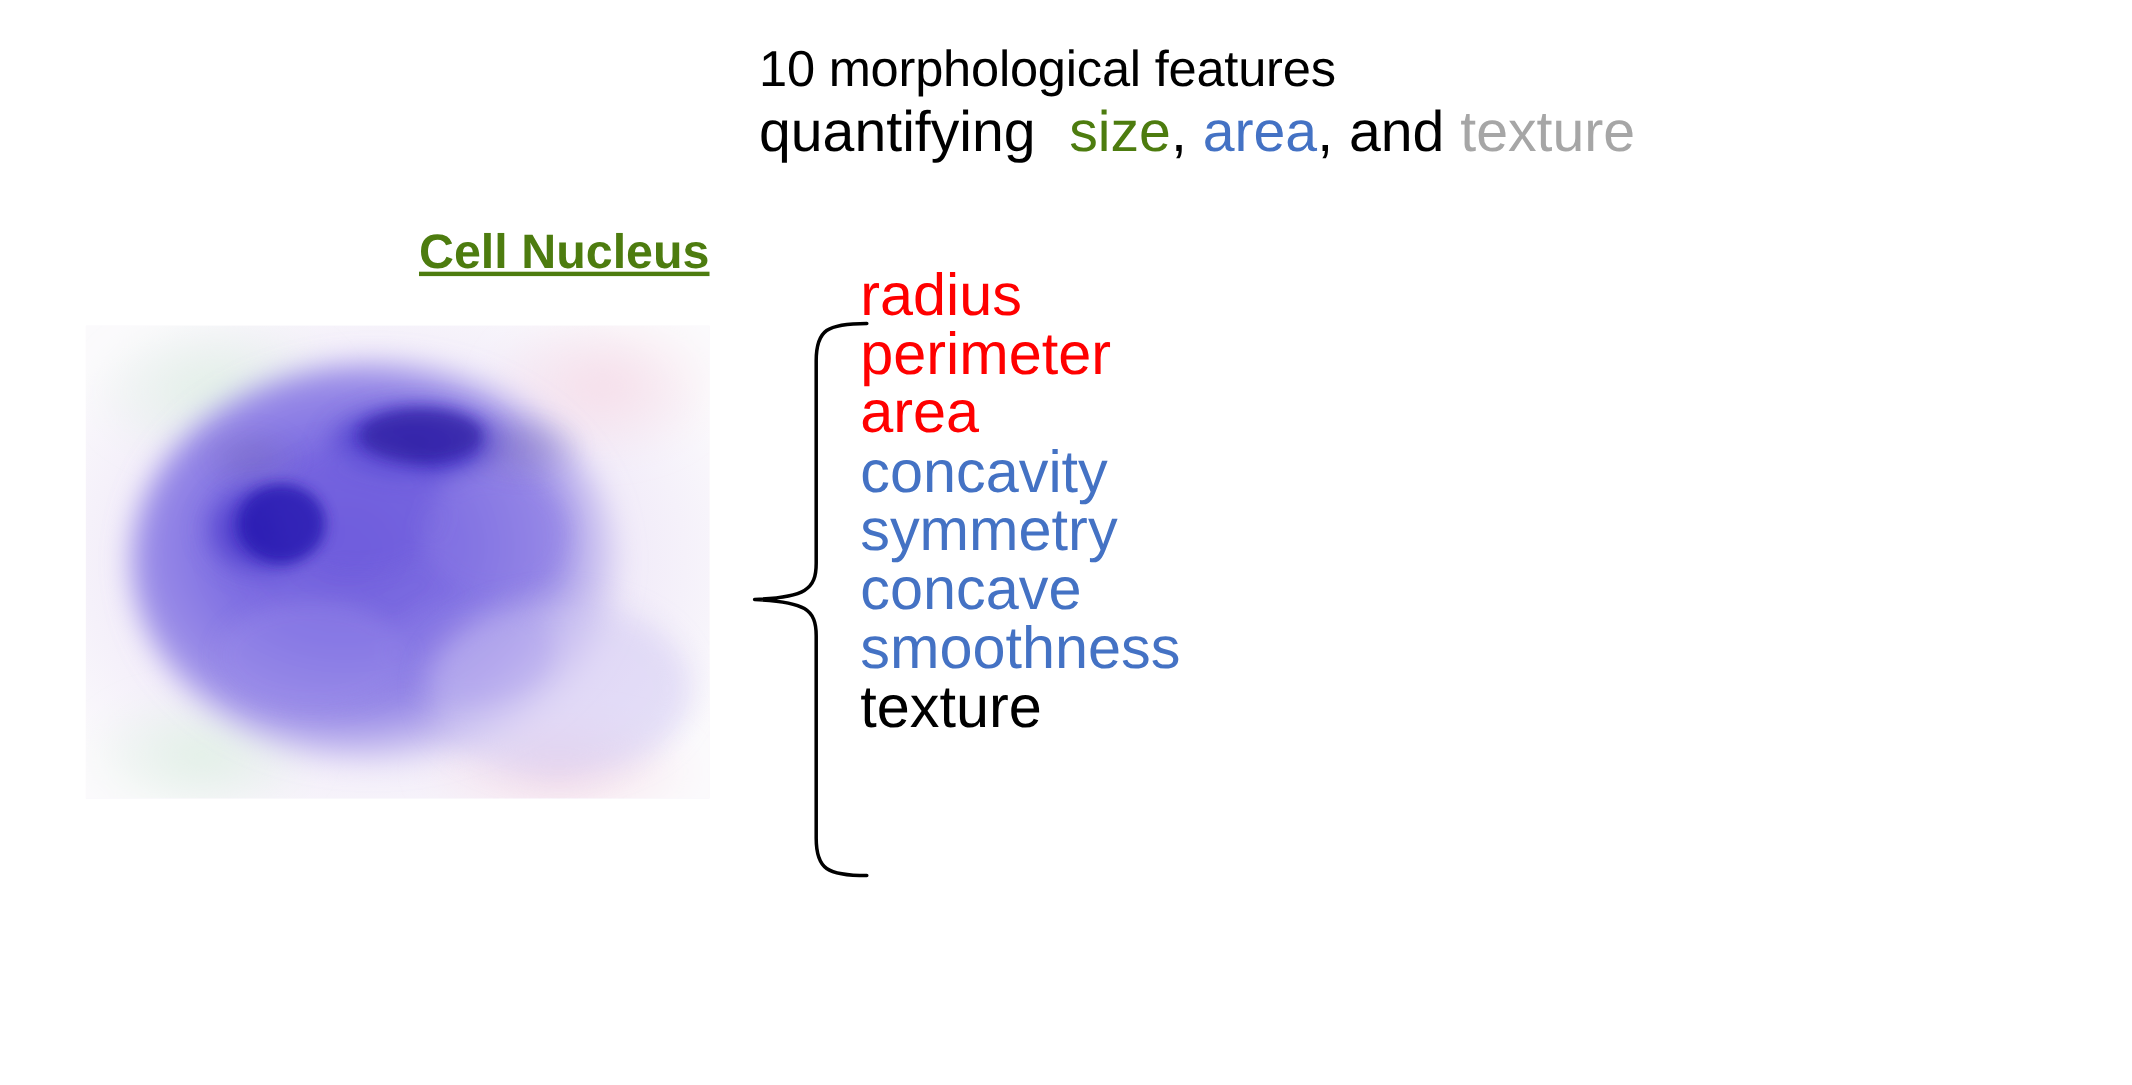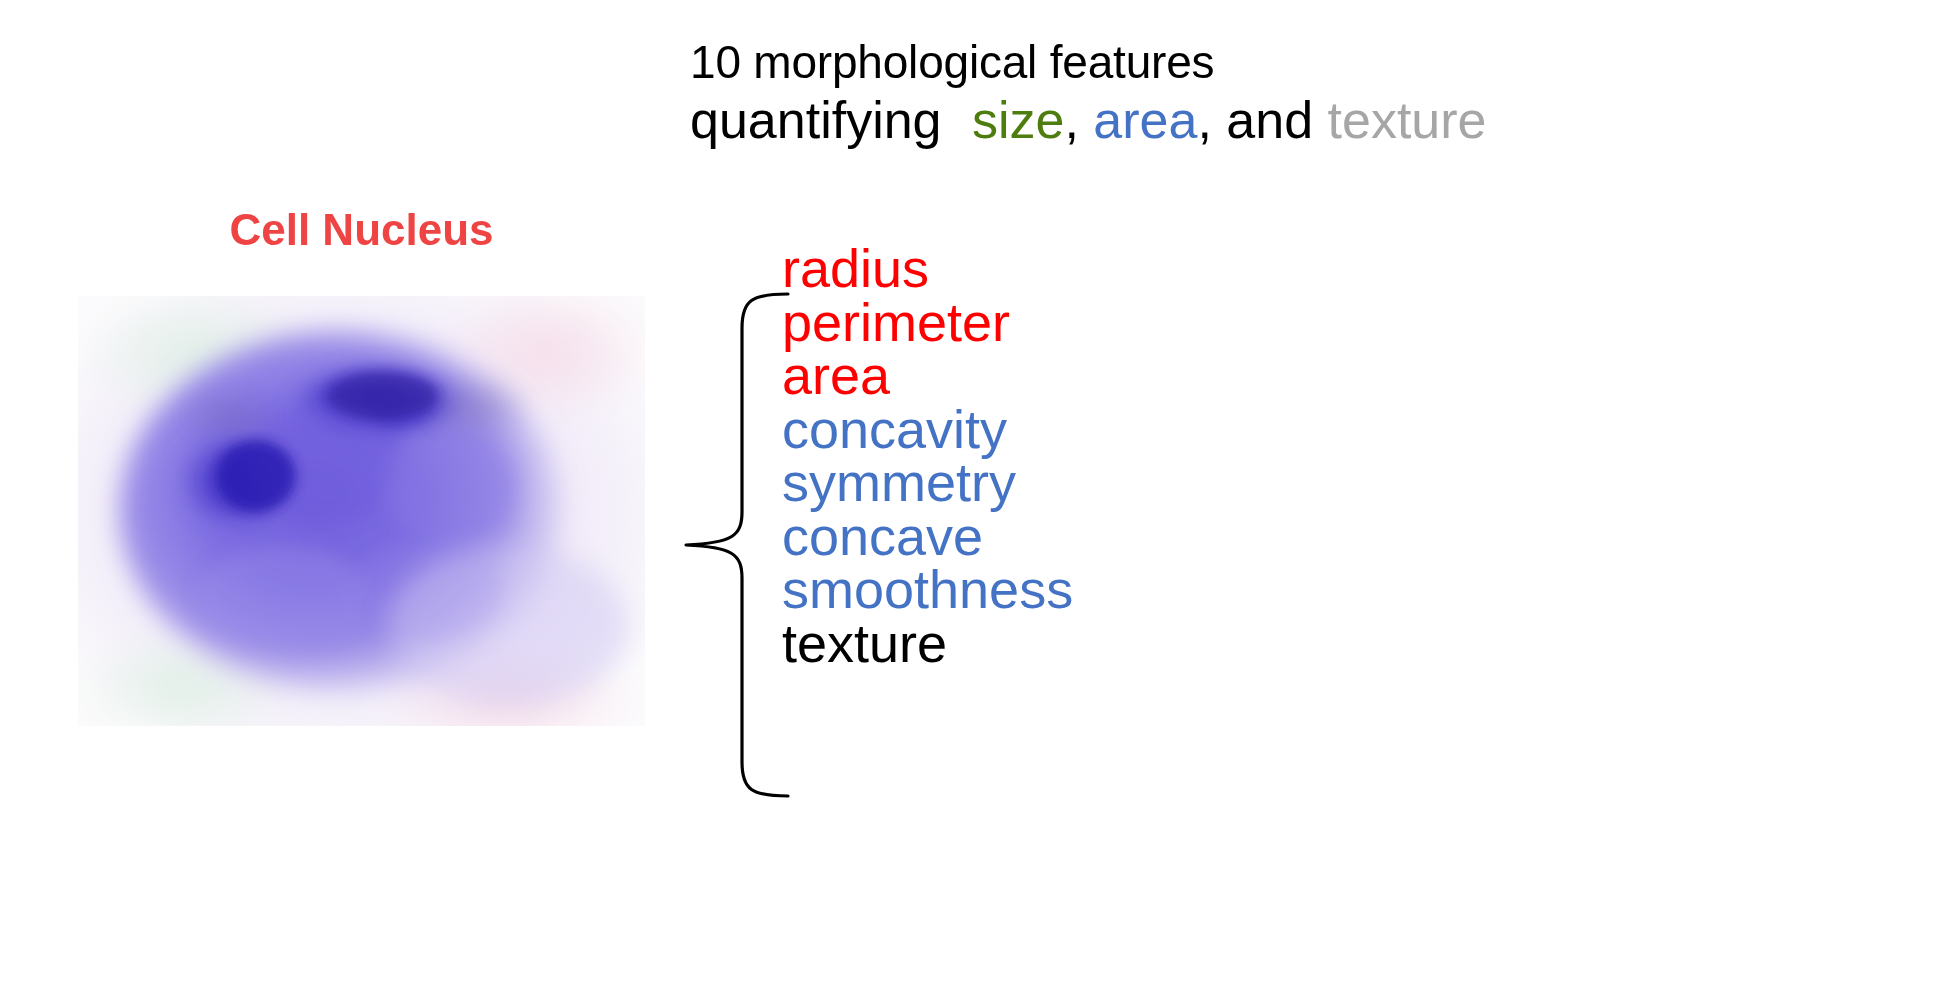--- a/index.html
+++ b/index.html
@@ -46,24 +46,25 @@
   .kw-size    { color: #4d7c0f; margin-left: 16px; }
   .kw-shape   { color: #4472C4; }
   .kw-texture { color: #A6A6A6; }
 
   
   #nucleus-title {
     position: absolute;
     left: 78px;
     top: 205px;
     width: 567px;
-    text-align: center;
+    text-align: right;
     font-size: 44px;
     font-weight: bold;
-    color: #ef4444;
+    color: #4d7c0f;
+    text-decoration: underline;
   }
   #nucleus-image {
     position: absolute;
     left: 78px;
     top: 296px;
     width: 567px;
     height: 430px;
     overflow: hidden;
     background: #f7f4fa;
   }

